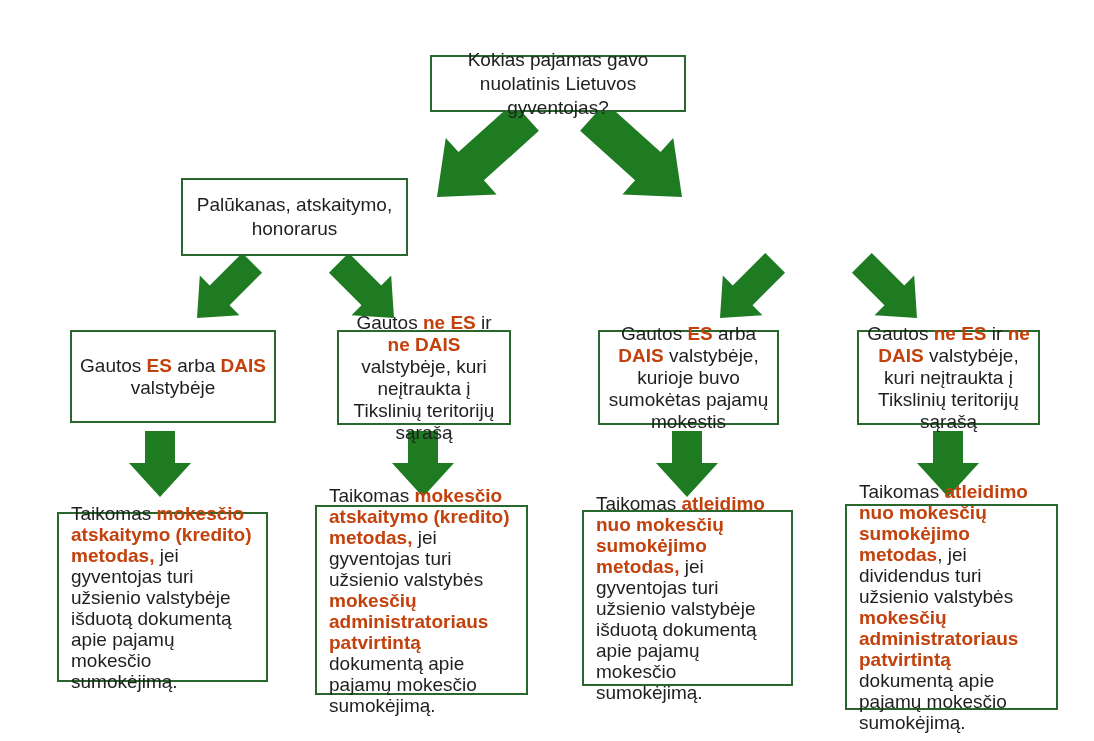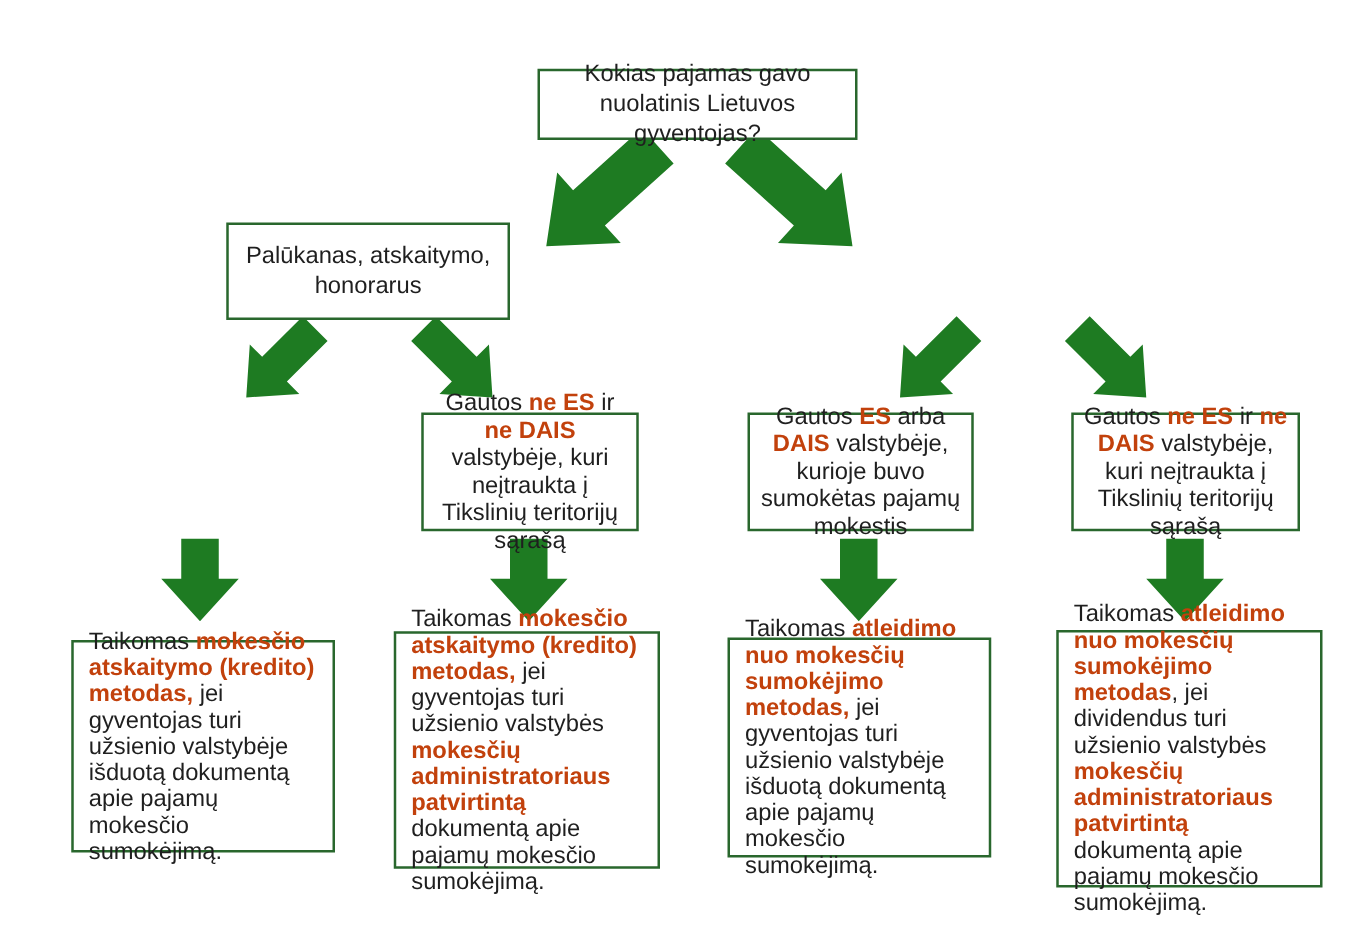--- a/index.html
+++ b/index.html
@@ -65,20 +65,23 @@
 
   <div class="box root" style="left:430px;top:55px;width:256px;height:57px;">
     <span>Kokias pajamas gavo nuolatinis Lietuvos gyventojas?</span>
   </div>
 
   <div class="box branch" style="left:181px;top:178px;width:227px;height:78px;">
     <span>Palūkanas, atskaitymo, honorarus</span>
   </div>
 
 
+  <div class="box condition" style="left:70px;top:330px;width:206px;height:93px;">
+    <span><span>Gautos </span><span class="b">ES</span><span> arba </span><span class="b">DAIS</span><span> valstybėje</span></span>
+  </div>
 
   <div class="box condition" style="left:337px;top:330px;width:174px;height:95px;">
     <span><span>Gautos </span><span class="b">ne ES</span><span> ir </span><span class="b">ne DAIS</span><span> valstybėje, kuri neįtraukta į Tikslinių teritorijų sąrašą</span></span>
   </div>
 
   <div class="box condition" style="left:598px;top:330px;width:181px;height:95px;">
     <span><span>Gautos </span><span class="b">ES</span><span> arba </span><span class="b">DAIS</span><span> valstybėje, kurioje buvo sumokėtas pajamų mokestis</span></span>
   </div>
 
   <div class="box condition" style="left:857px;top:330px;width:183px;height:95px;">

